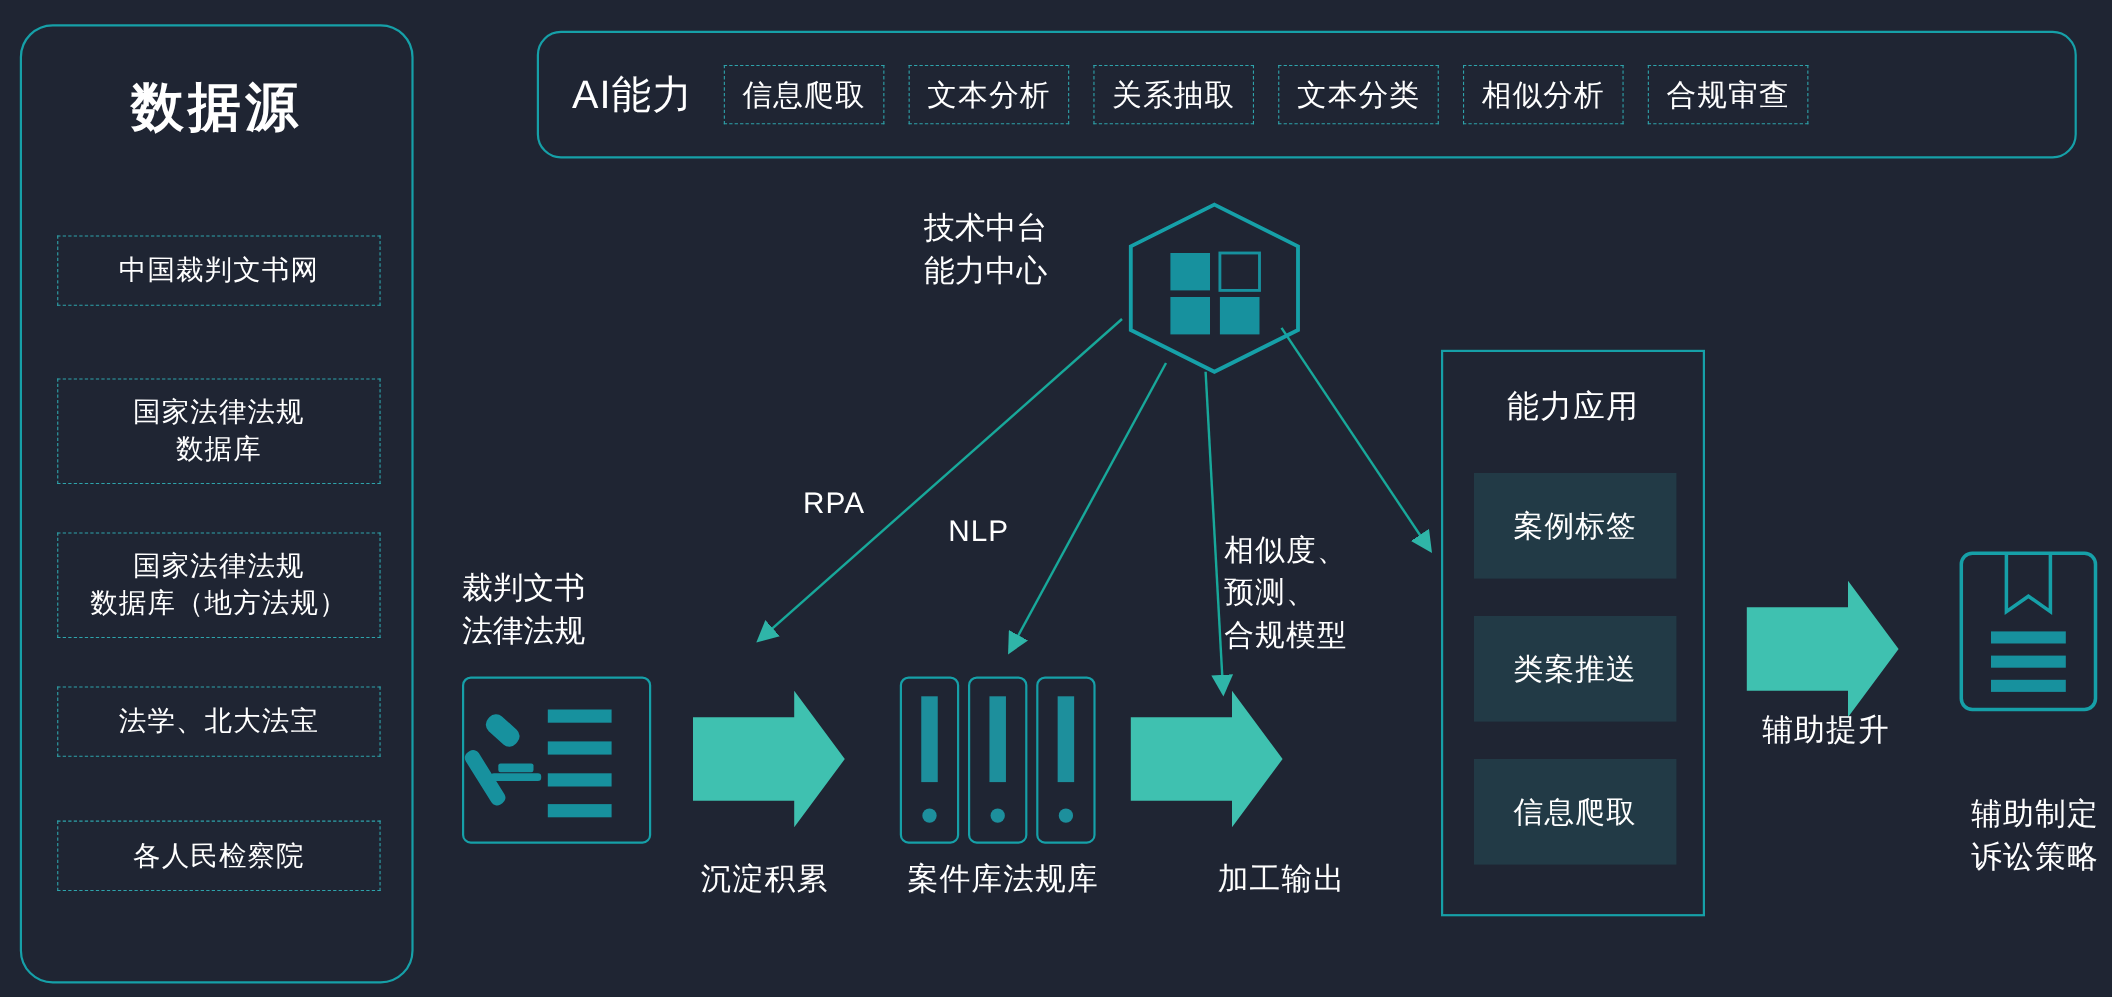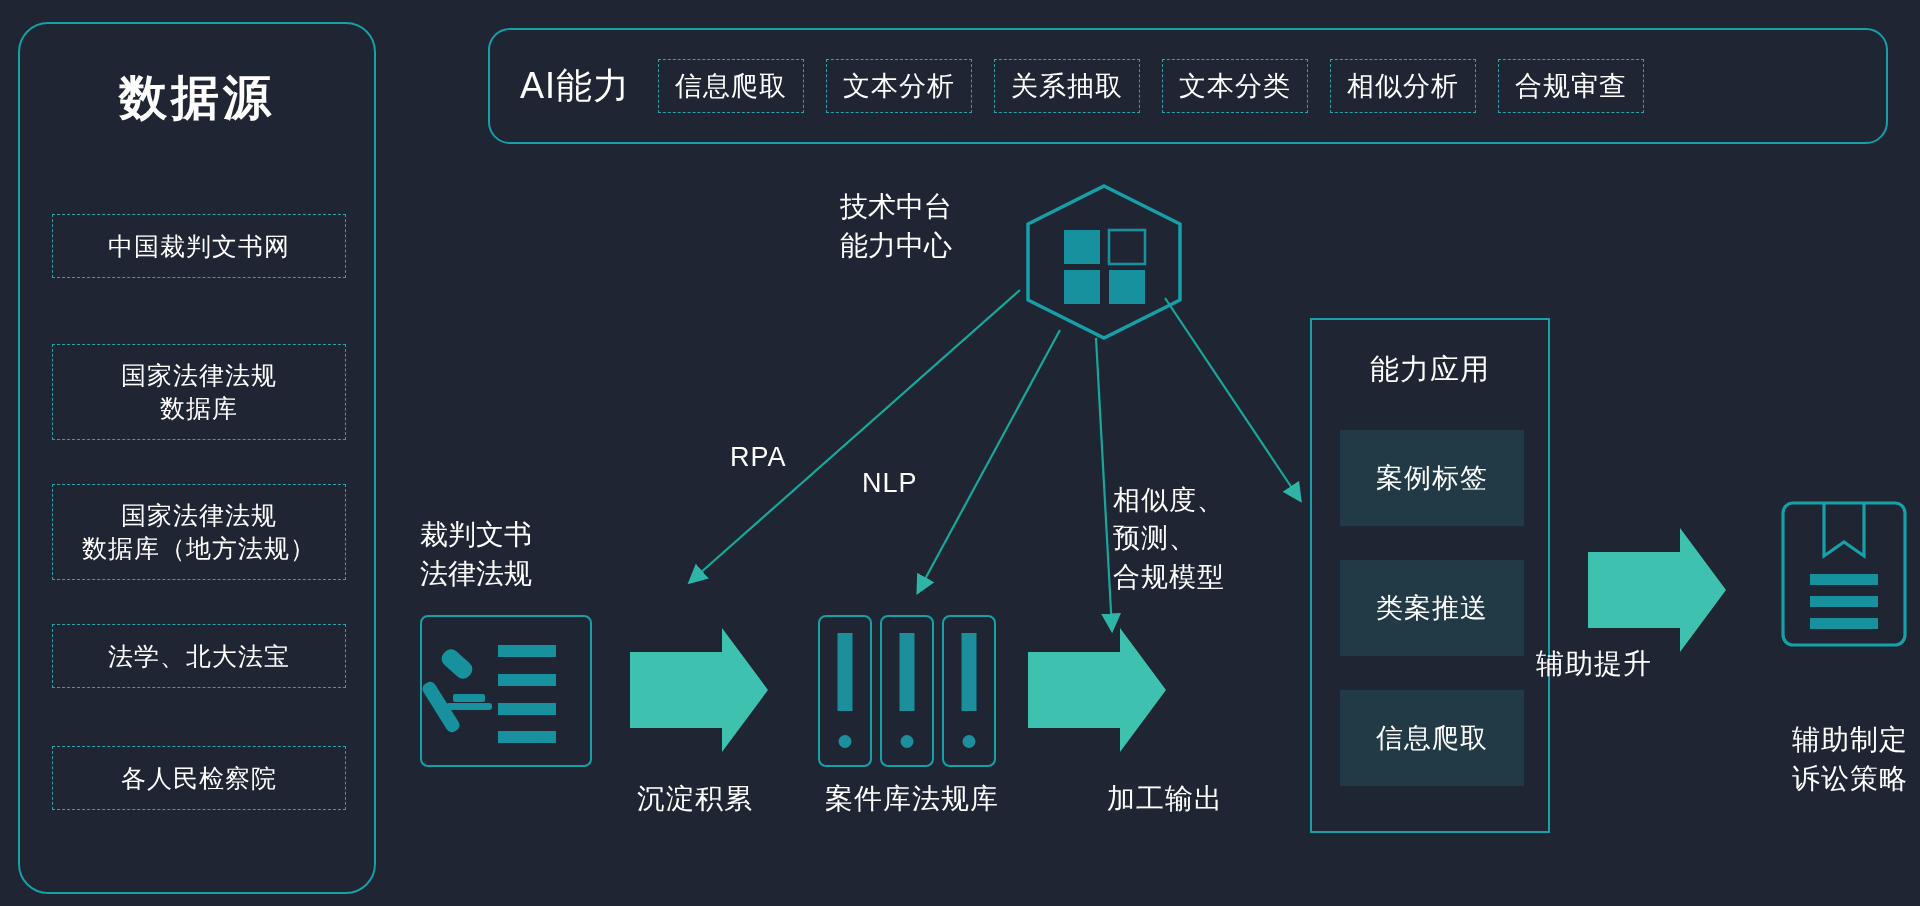--- a/index.html
+++ b/index.html
@@ -96,21 +96,21 @@
     position:absolute; left:50%; transform: translateX(-50%);
     bottom: 17px; width: 13px; height: 13px; border-radius: 50%;
     background:#1d8f9c;
   }
 
   
   .flow-caption { font-size: 28px; color:#fff; letter-spacing:1px; text-align:center; }
   #cap-chen  { left: 610px;  top: 780px; width: 170px; }
   #cap-anli  { left: 812px;  top: 780px; width: 200px; }
   #cap-jiagong { left: 1080px; top: 780px; width: 170px; }
-  #cap-fuzhu { left: 1504px; top: 645px; width: 180px; }
+  #cap-fuzhu { left: 1570px; top: 645px; width: 180px; }
   #cap-final { left: 1765px; top: 720px; width: 170px; font-size:28px; line-height:1.4; }
 
   
   #cap-app-box {
     left: 1310px; top: 318px; width: 240px; height: 515px;
     border: 2px solid #16a0a8;
   }
   #cap-app-title {
     position:absolute; left:0; top: 30px; width:100%;
     text-align:center; font-size: 29px; color:#fff; letter-spacing:1px;

